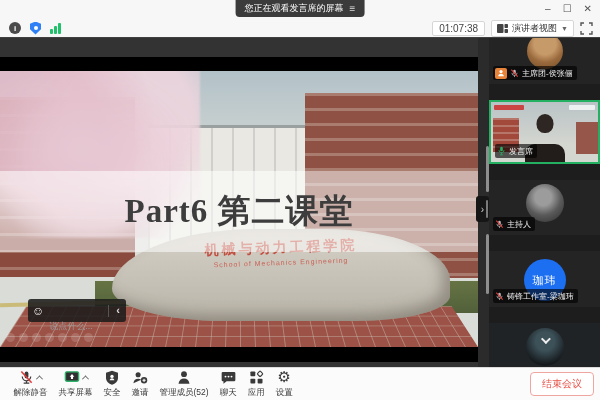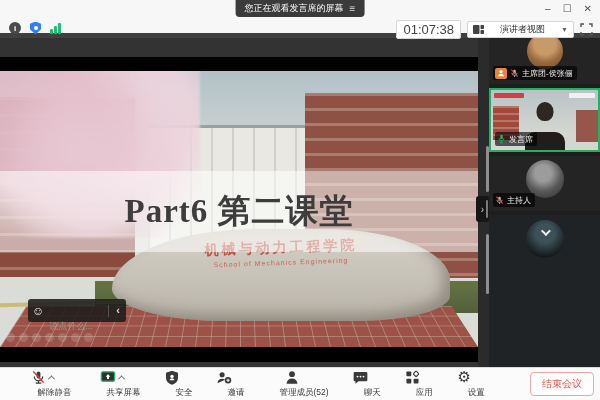--- a/index.html
+++ b/index.html
@@ -1,35 +1,35 @@
 <!DOCTYPE html>
 <html><head>
 <meta charset="utf-8">
 <style>
   * { margin:0; padding:0; box-sizing:border-box; }
   html,body { width:600px; height:400px; }
   body { font-family:"Liberation Sans","DejaVu Sans",sans-serif; overflow:hidden; }
   .window { position:relative; width:600px; height:400px; background:#f6f6f6; overflow:hidden; }
 
   
-  .titlebar { position:absolute; top:0; left:0; right:0; height:38px; background:#f7f7f7; border-bottom:5px solid #404040; z-index:5; }
+  .titlebar { position:absolute; top:0; left:0; right:0; height:38px; background:#f7f7f7; border-bottom:1px solid #404040; z-index:5; }
   .banner-pill { position:absolute; top:0; left:50%; transform:translateX(-50%); height:17px; background:#3b3b3b; color:#fff; font-size:9px; display:flex; align-items:center; gap:6px; padding:0 9px; border-radius:0 0 4px 4px; white-space:nowrap; }
   .banner-menu { font-size:10px; color:#ddd; line-height:1; }
   .win-controls { position:absolute; top:1px; right:8px; display:flex; gap:12px; align-items:center; height:16px; color:#555; font-size:10px; }
   .win-controls span { cursor:default; line-height:1; }
   .subrow-left { position:absolute; top:21px; left:9px; display:flex; gap:9px; align-items:center; height:14px; }
   .ic-info { width:12px; height:12px; border-radius:50%; background:#4a4a4a; color:#fff; font-size:8px; font-weight:bold; display:flex; align-items:center; justify-content:center; }
   .ic-shield { width:11px; height:13px; background:#2f80f7; clip-path:polygon(50% 0,100% 18%,100% 60%,50% 100%,0 60%,0 18%); position:relative; }
   .ic-shield:after { content:""; position:absolute; left:3.5px; top:4px; width:4px; height:4px; background:#fff; border-radius:50%; }
   .ic-signal { display:flex; align-items:flex-end; gap:1.5px; height:12px; }
   .ic-signal i { display:block; width:2.5px; background:#21c06a; border-radius:1px; }
   .ic-signal i:nth-child(1){height:5px;} .ic-signal i:nth-child(2){height:8px;} .ic-signal i:nth-child(3){height:11px;}
   .subrow-right { position:absolute; top:20px; right:7px; display:flex; gap:6px; align-items:center; }
-  .timer-box { border:1px solid #d6d6d6; border-radius:2px; font-size:13px; color:#444; padding:1px 6px; background:#fff; }
-  .view-btn { border:1px solid #d6d6d6; border-radius:2px; background:#fff; display:flex; align-items:center; gap:16px; font-size:9px; color:#333; padding:1px 5px; }
+  .timer-box { border:1px solid #d6d6d6; border-radius:2px; font-size:10px; color:#444; padding:1px 6px; background:#fff; }
+  .view-btn { border:1px solid #d6d6d6; border-radius:2px; background:#fff; display:flex; align-items:center; gap:4px; font-size:9px; color:#333; padding:1px 5px; }
   .view-caret { font-size:7px; color:#666; }
   .fs-icon { width:13px; height:13px; }
 
   
   .main { position:absolute; top:38px; left:0; width:478px; bottom:33px; background:#333; overflow:hidden; }
   .share-frame { position:absolute; top:19px; bottom:5px; left:0; right:0; background:#000; }
   .photo { position:absolute; top:14px; bottom:15px; left:0; right:0; overflow:hidden; background:linear-gradient(#b6c3c8,#d9dcd7 60%); }
   .sky { position:absolute; top:0; left:0; right:0; height:95px; background:linear-gradient(#b2c1c8,#d5d9d4); }
   .bld-left { position:absolute; left:0; top:26px; width:135px; height:180px; background:#8a4a3e; background-image:repeating-linear-gradient(180deg, rgba(230,220,210,.30) 0 3px, transparent 3px 17px); }
   .bld-center { position:absolute; left:148px; top:54px; width:175px; height:150px; background:#e9e8e3; border-top:3px solid #9aa0a0; background-image:repeating-linear-gradient(90deg, rgba(120,120,120,.22) 0 2px, transparent 2px 21px); }
@@ -63,21 +63,21 @@
   .chat-collapse { color:#ddd; font-size:11px; font-weight:bold; line-height:1; padding:0 2px; }
 
   
   .divider { position:absolute; top:38px; bottom:33px; left:478px; width:11px; background:#2b2b2b; }
   .collapse-handle { position:absolute; left:-2px; top:158px; width:13px; height:26px; background:#161616; border-radius:3px; color:#ccc; font-size:10px; display:flex; align-items:center; justify-content:center; }
   .divider-line { position:absolute; right:1px; top:162px; width:2px; height:18px; background:#7a7a7a; border-radius:1px; }
   .scroll-seg1 { position:absolute; right:0; top:108px; width:3px; height:46px; background:#8e8e8e; border-radius:2px; }
   .scroll-seg2 { position:absolute; right:0; top:196px; width:3px; height:60px; background:#8e8e8e; border-radius:2px; }
 
   
-  .sidebar { position:absolute; top:38px; bottom:33px; left:489px; width:111px; background:#1d1d1d; display:flex; flex-direction:column; gap:4px; overflow:hidden; }
+  .sidebar { position:absolute; top:38px; bottom:33px; left:489px; width:111px; background:#1d1d1d; display:flex; flex-direction:column; gap:16px; overflow:hidden; }
   .tile { position:relative; background:#242424; width:100%; overflow:hidden; flex:none; }
   .t1{height:46px;} .t2{height:64px; border:2px solid #23b161; background:#39414a;} .t3{height:55px;} .t4{height:56px;} .t5{height:63px;} .t6{flex:1; background:#202326;}
   .name-tag { position:absolute; left:4px; bottom:4px; background:rgba(0,0,0,.62); border-radius:2px; padding:1.5px 4px 1.5px 2px; display:flex; align-items:center; gap:3px; font-size:8px; color:#ededed; max-width:102px; white-space:nowrap; overflow:hidden; z-index:3; }
   .badge-host { width:12px; height:11px; background:#e8833a; border-radius:2px; display:flex; align-items:center; justify-content:center; flex:none; }
   .avatar { position:absolute; left:50%; transform:translateX(-50%); border-radius:50%; }
   .av1 { top:-5px; width:36px; height:36px; background:radial-gradient(circle at 50% 30%, #c79a6a 0 35%, #9a6a3c 60%, #6f4a28); }
   .av3 { top:4px; width:38px; height:38px; background:radial-gradient(circle at 45% 35%, #9c9c9c 0 25%, #5a5a5a 55%, #2b2b2b); }
   .av4 { top:8px; width:42px; height:42px; background:#1d6ff2; display:flex; align-items:center; justify-content:center; color:#fff; font-size:11px; letter-spacing:1px; }
   .av5 { top:5px; width:38px; height:38px; background:radial-gradient(circle at 50% 25%, #cdd6cc 0 22%, #75854f 45%, #2f3b27 80%); }
   .av6 { top:5px; width:38px; height:38px; background:radial-gradient(circle at 50% 35%, #3c5158 0 30%, #15191c 75%); }
@@ -88,21 +88,21 @@
   .vid-body { position:absolute; left:50%; bottom:0; transform:translateX(-50%); width:40px; height:18px; border-radius:10px 10px 0 0; background:#221d1a; }
   .vid-logo { position:absolute; left:3px; top:3px; width:30px; height:5px; background:rgba(205,45,45,.85); border-radius:1px; }
   .vid-wm { position:absolute; right:3px; top:3px; width:26px; height:5px; background:rgba(255,255,255,.75); border-radius:1px; }
   .more-btn { position:absolute; left:50%; top:11px; transform:translateX(-50%); width:22px; height:13px; display:flex; align-items:center; justify-content:center; z-index:3; }
   .chev-down { width:7px; height:7px; border-right:2px solid #eee; border-bottom:2px solid #eee; transform:rotate(45deg) translateY(-2px); }
 
   
   .toolbar { position:absolute; left:0; right:0; bottom:0; height:33px; background:#fbfbfb; border-top:1px solid #dcdcdc; display:flex; align-items:center; padding:0 6px 0 8px; z-index:6; }
   .tb-item { display:flex; flex-direction:column; align-items:center; justify-content:center; padding:0 5.5px; gap:1px; cursor:default; }
   .tb-ic-row { display:flex; align-items:center; gap:3px; height:16px; }
-  .tb-label { font-size:8.5px; color:#3a3a3a; white-space:nowrap;margin-left:24px; }
+  .tb-label { font-size:8.5px; color:#3a3a3a; white-space:nowrap; }
   .caret-up { width:5px; height:5px; border-left:1.5px solid #666; border-top:1.5px solid #666; transform:rotate(45deg) translate(1px,1px); }
   .end-btn { margin-left:auto; color:#e8544a; border:1px solid #f0a6a0; border-radius:4px; padding:4px 11px; font-size:10px; background:#fff; white-space:nowrap; }
   svg { display:block; }
 </style>
 </head>
 <body>
 
 <div class="window">
 
   <div class="titlebar">
@@ -227,20 +227,31 @@
       <div class="name-tag">
         <svg width="9" height="9" viewBox="0 0 14 14">
             <rect x="5" y="1" width="4" height="7" rx="2" fill="#bbb"></rect>
             <path d="M3 6a4 4 0 0 0 8 0M7 10v2.5" stroke="#bbb" stroke-width="1.2" fill="none"></path>
             <line x1="2" y1="1" x2="12" y2="12" stroke="#e23b3b" stroke-width="1.6"></line>
           </svg>
         <span>主持人</span>
       </div>
     </div>
 
+    <div class="tile t4">
+      <span class="avatar av4">珈玮</span>
+      <div class="name-tag">
+        <svg width="9" height="9" viewBox="0 0 14 14">
+            <rect x="5" y="1" width="4" height="7" rx="2" fill="#bbb"></rect>
+            <path d="M3 6a4 4 0 0 0 8 0M7 10v2.5" stroke="#bbb" stroke-width="1.2" fill="none"></path>
+            <line x1="2" y1="1" x2="12" y2="12" stroke="#e23b3b" stroke-width="1.6"></line>
+          </svg>
+        <span>铸锋工作室-梁珈玮</span>
+      </div>
+    </div>
 
 
     <div class="tile t6">
       <span class="avatar av6"></span>
       <div class="more-btn">
           <span class="chev-down"></span>
         </div>
     </div>
   </div>
 

